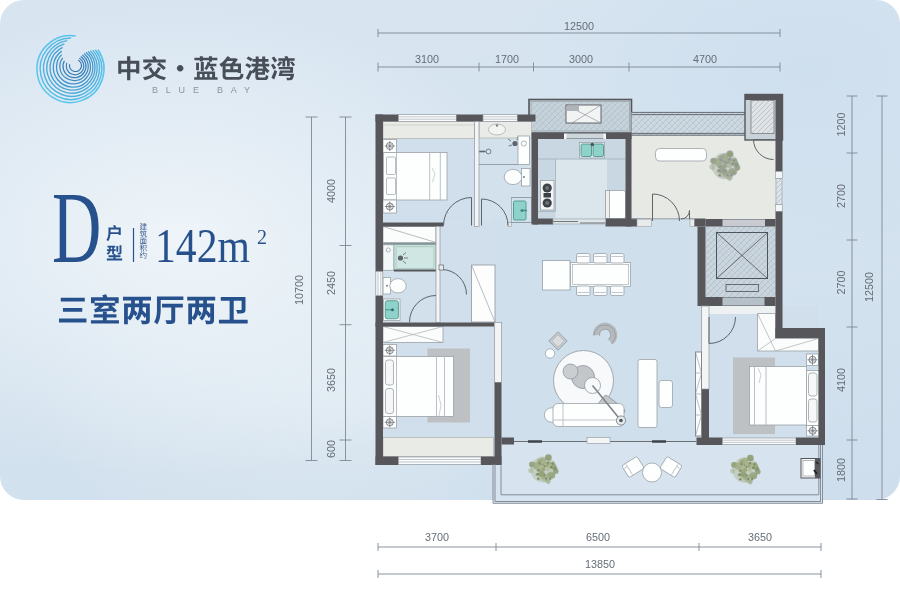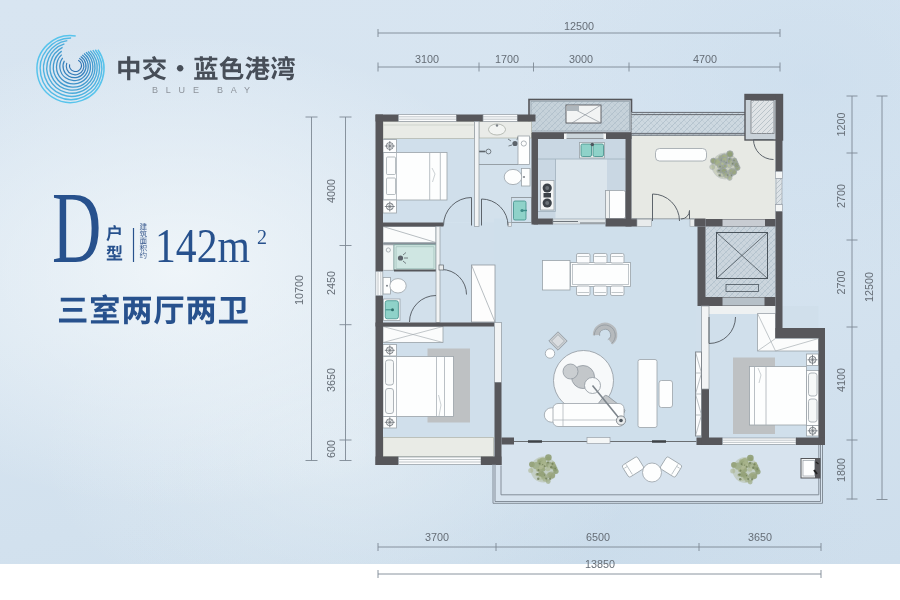--- a/index.html
+++ b/index.html
@@ -1,23 +1,23 @@
 <!DOCTYPE html>
 <html><head>
 <meta charset="utf-8">
 <style>
 html,body{margin:0;padding:0;}
 body{width:900px;height:600px;overflow:hidden;font-family:"Liberation Sans",sans-serif;}
-.page{position:relative;width:900px;height:564px;
+.page{position:relative;width:900px;height:500px;
 background:
 radial-gradient(ellipse 500px 330px at 20% 48%, rgba(245,249,251,.8), rgba(245,249,251,0) 72%),
 radial-gradient(ellipse 430px 260px at 38% 80%, rgba(236,243,247,.55), rgba(236,243,247,0) 70%),
 radial-gradient(ellipse 500px 240px at 55% 94%, rgba(193,214,231,.4), rgba(193,214,231,0) 75%),
 radial-gradient(ellipse 420px 300px at 90% 14%, rgba(197,217,235,.45), rgba(197,217,235,0) 70%),
-linear-gradient(168deg,#d8e5f1 0%,#d6e4f0 45%,#cedeec 100%);}
+linear-gradient(168deg,#d8e5f1 0%,#d6e4f0 45%,#cedeec 100%); border-radius: 24px;}
 svg text{font-family:"Liberation Sans",sans-serif;}
 .ser{font-family:"Liberation Serif",serif;}
 </style>
 </head>
 <body>
 <div class="page">
 <svg width="900" height="600" viewBox="0 0 900 600">
 <defs>
 <pattern id="hx" width="6" height="6" patternUnits="userSpaceOnUse">
   <path d="M0 6 L6 0 M-1 1 L1 -1 M5 7 L7 5" stroke="#a9bac6" stroke-width="0.7" fill="none"></path>

